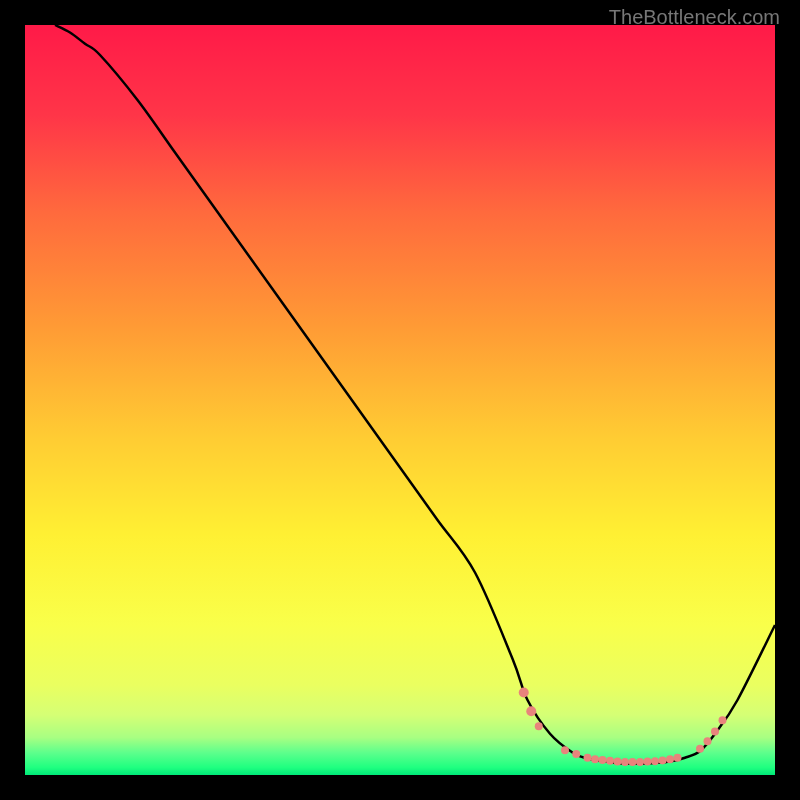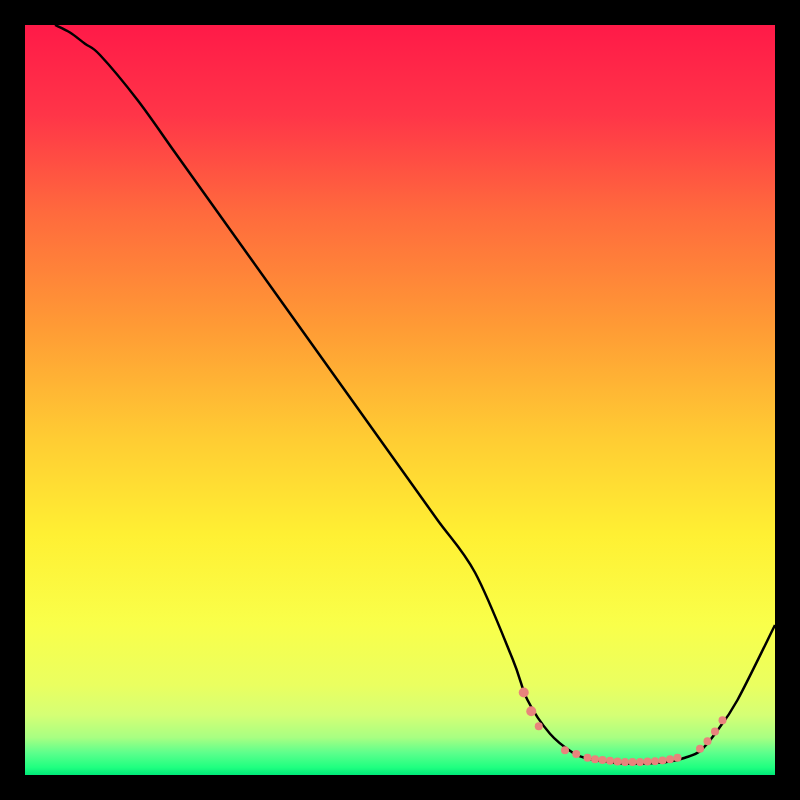--- a/index.html
+++ b/index.html
@@ -34,20 +34,21 @@
     letter-spacing: 0px;
   }
   svg {
     display: block;
   }
 </style>
 </head>
 <body>
 
 <div class="chart-container">
+  <div class="watermark">TheBottleneck.com</div>
   <div class="plot-area">
     <svg id="chart-svg" width="750" height="750" viewBox="0 0 750 750">
       <defs>
         <linearGradient id="bg-grad" x1="0" y1="0" x2="0" y2="1">
             <stop offset="0%" stop-color="#ff1a48"></stop>
             <stop offset="12%" stop-color="#ff3548"></stop>
             <stop offset="25%" stop-color="#ff6a3d"></stop>
             <stop offset="40%" stop-color="#ff9a35"></stop>
             <stop offset="55%" stop-color="#ffcc33"></stop>
             <stop offset="68%" stop-color="#fff033"></stop>

